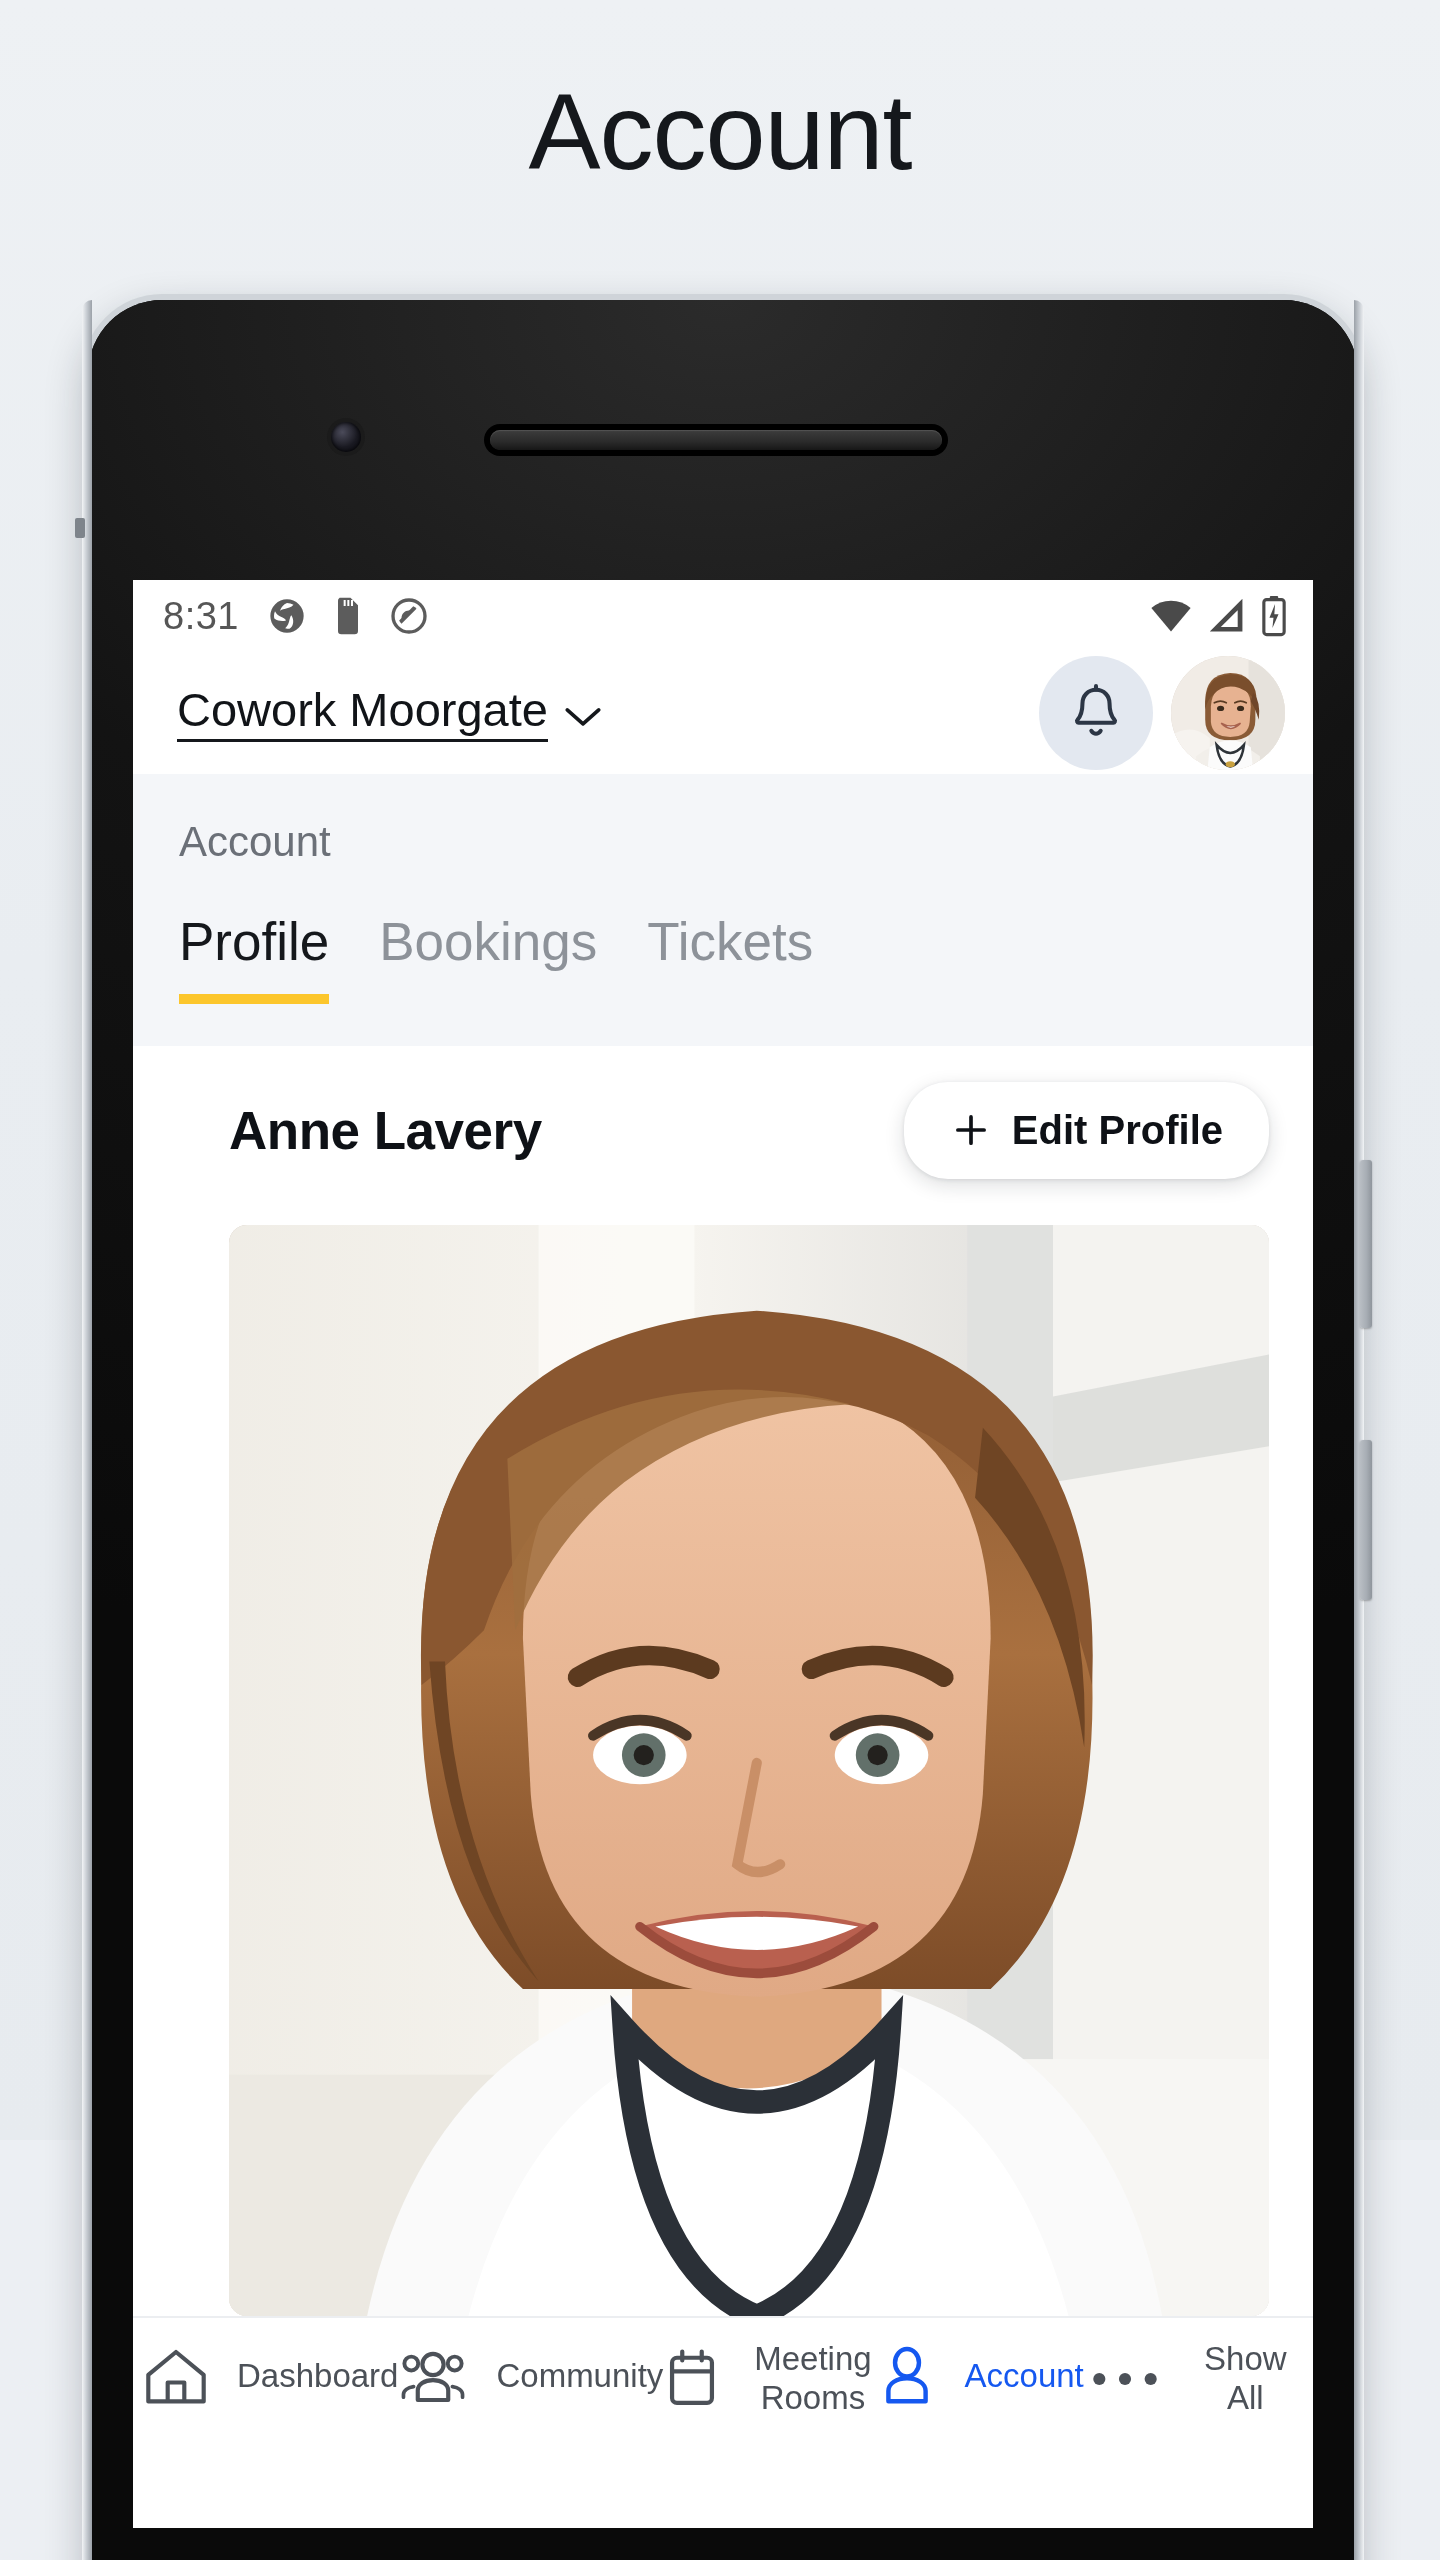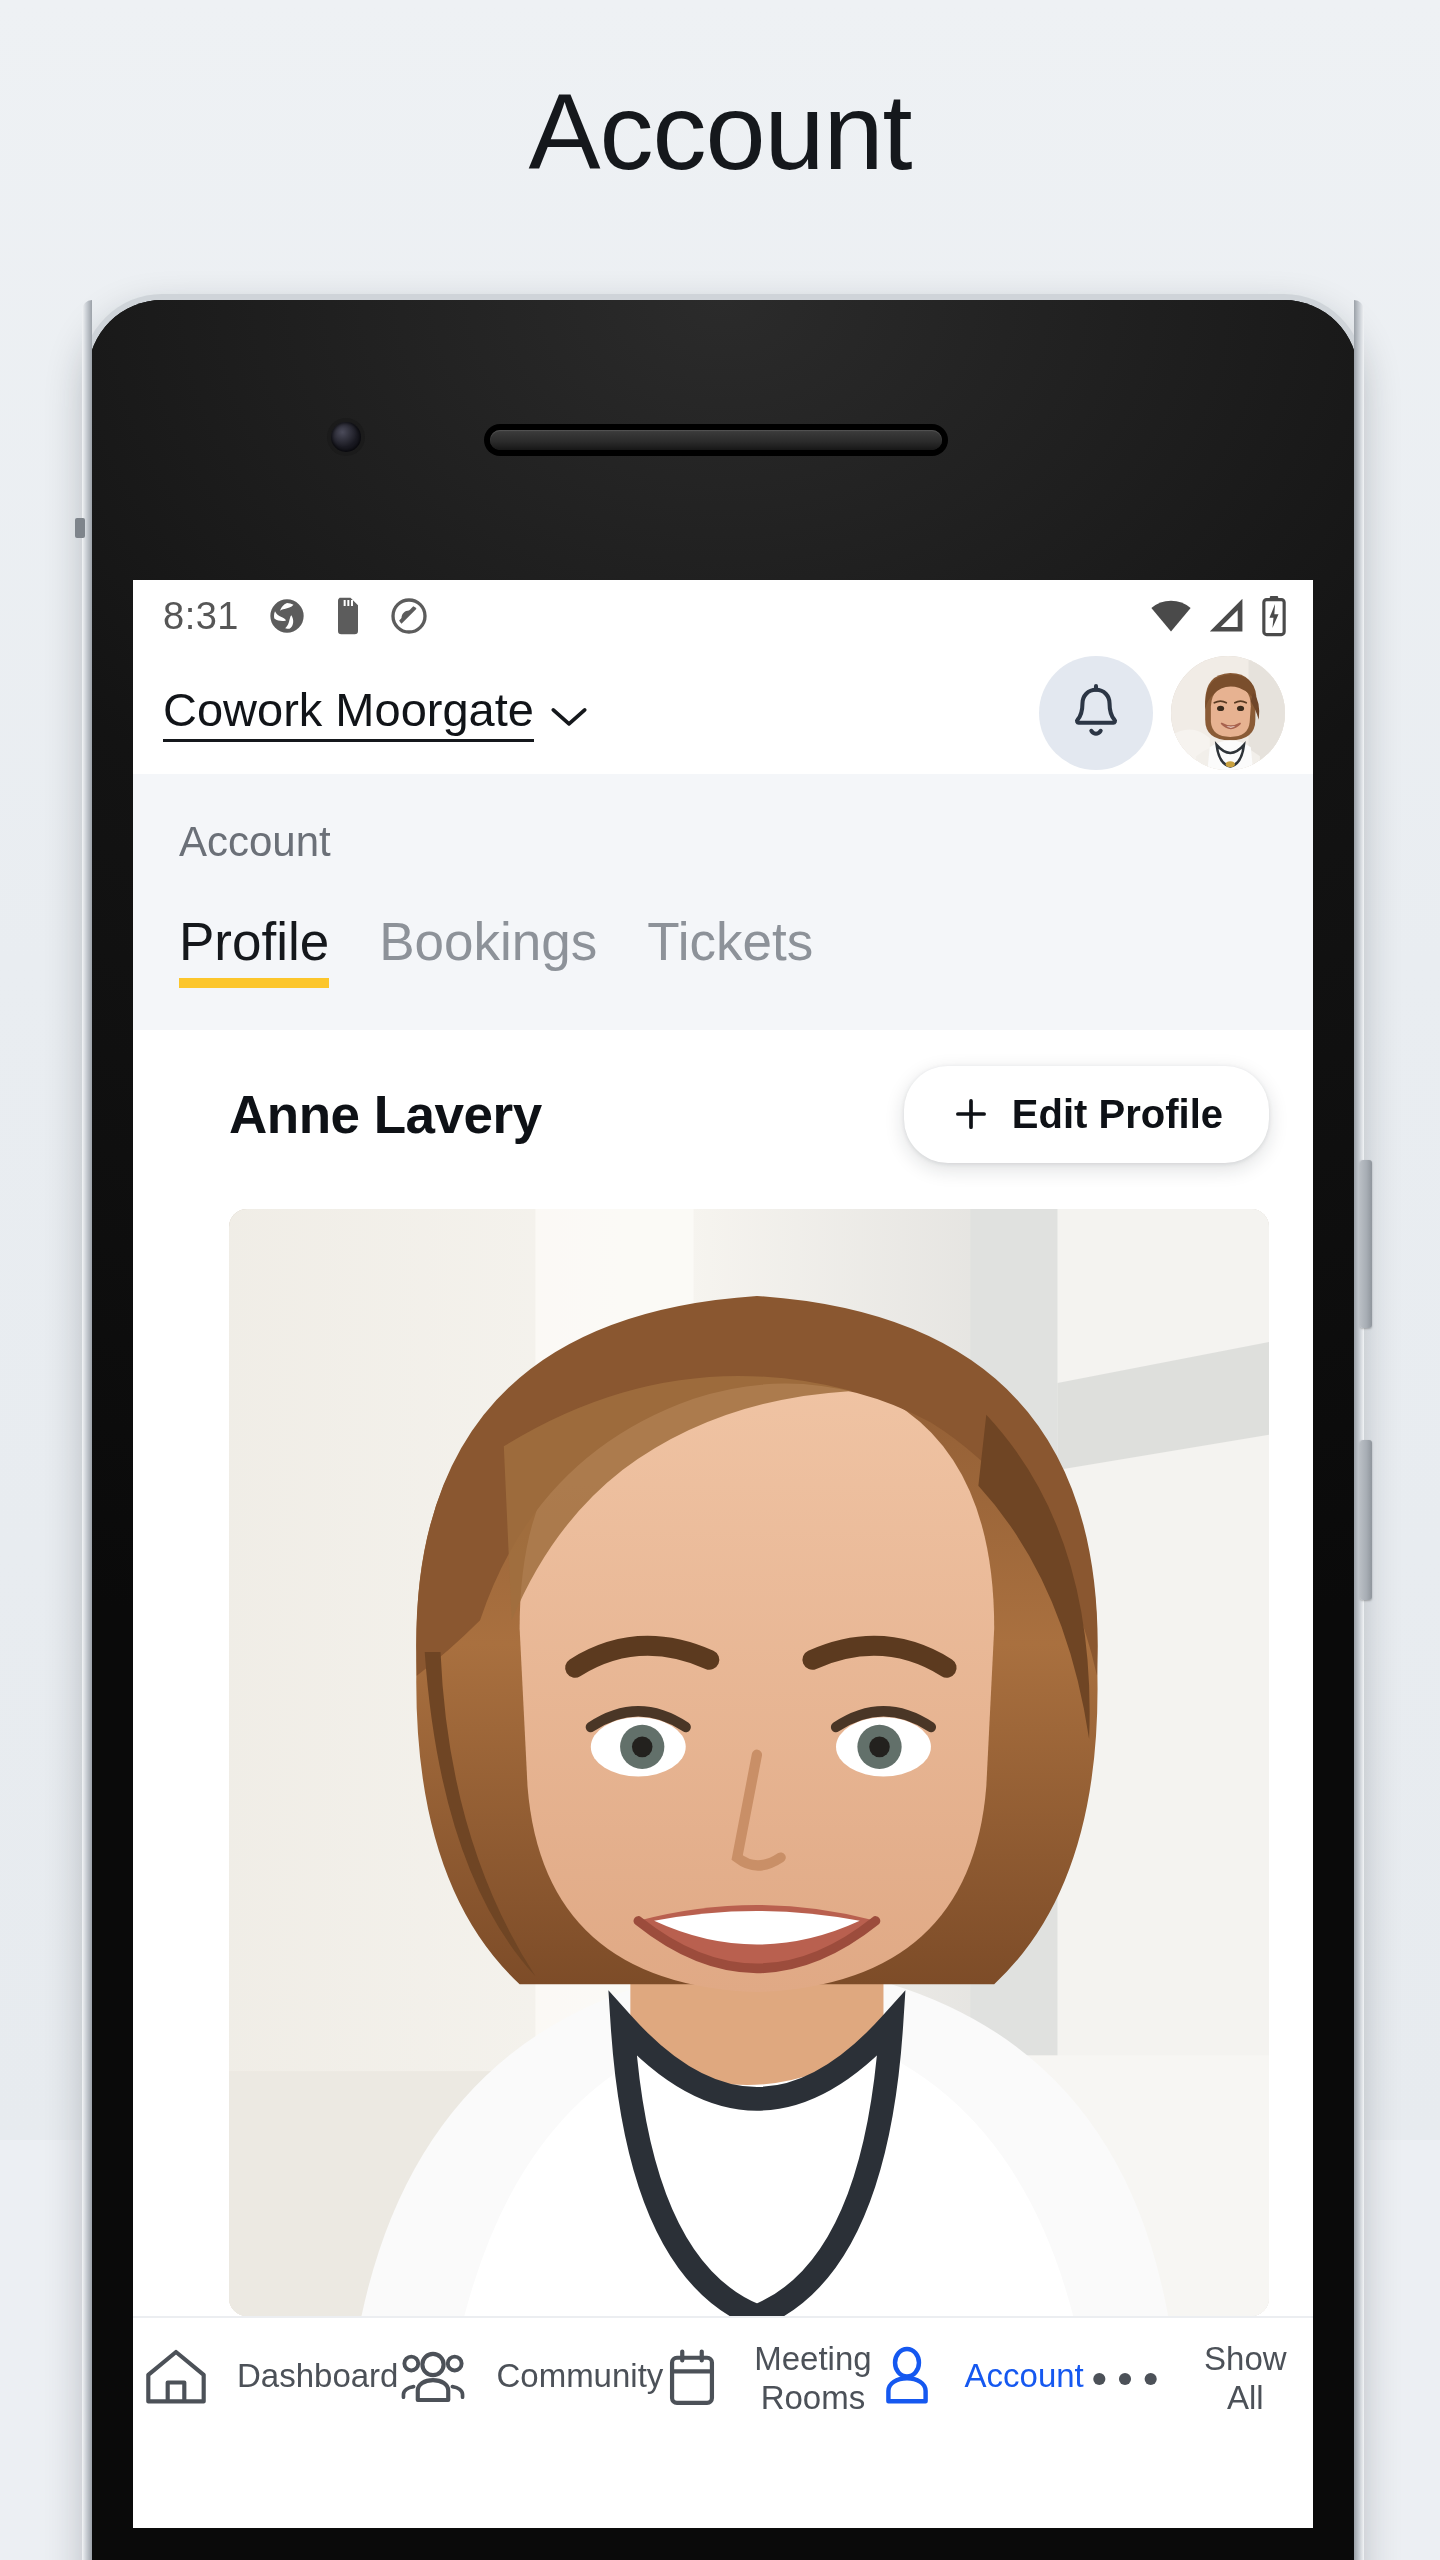--- a/index.html
+++ b/index.html
@@ -147,21 +147,21 @@
   }
   .sicon { display: block; }
 
   
   .app-header {
     height: 122px;
     flex: 0 0 122px;
     background: #ffffff;
     display: flex;
     align-items: center;
-    padding: 0 28px 0 30px;
+    padding: 0 28px 0 44px;
     box-sizing: border-box;
     gap: 44px;
   }
   .location-wrap {
     display: flex;
     align-items: center;
     gap: 14px;
     cursor: pointer;
   }
   .location-name {
@@ -215,21 +215,21 @@
   .tabs {
     display: flex;
     align-items: flex-end;
     gap: 50px;
     padding: 48px 46px 0 46px;
   }
   .tab {
     font-size: 53px;
     color: #8d9299;
     font-weight: 400;
-    padding-bottom: 8px;
+    padding-bottom: 24px;
     border-bottom: 10px solid transparent;
     cursor: pointer;
     line-height: 1.05;
   }
   .tab.active {
     color: #15181c;
     border-bottom-color: #fcc62c;
   }
   .section-spacer { height: 42px; }
 

